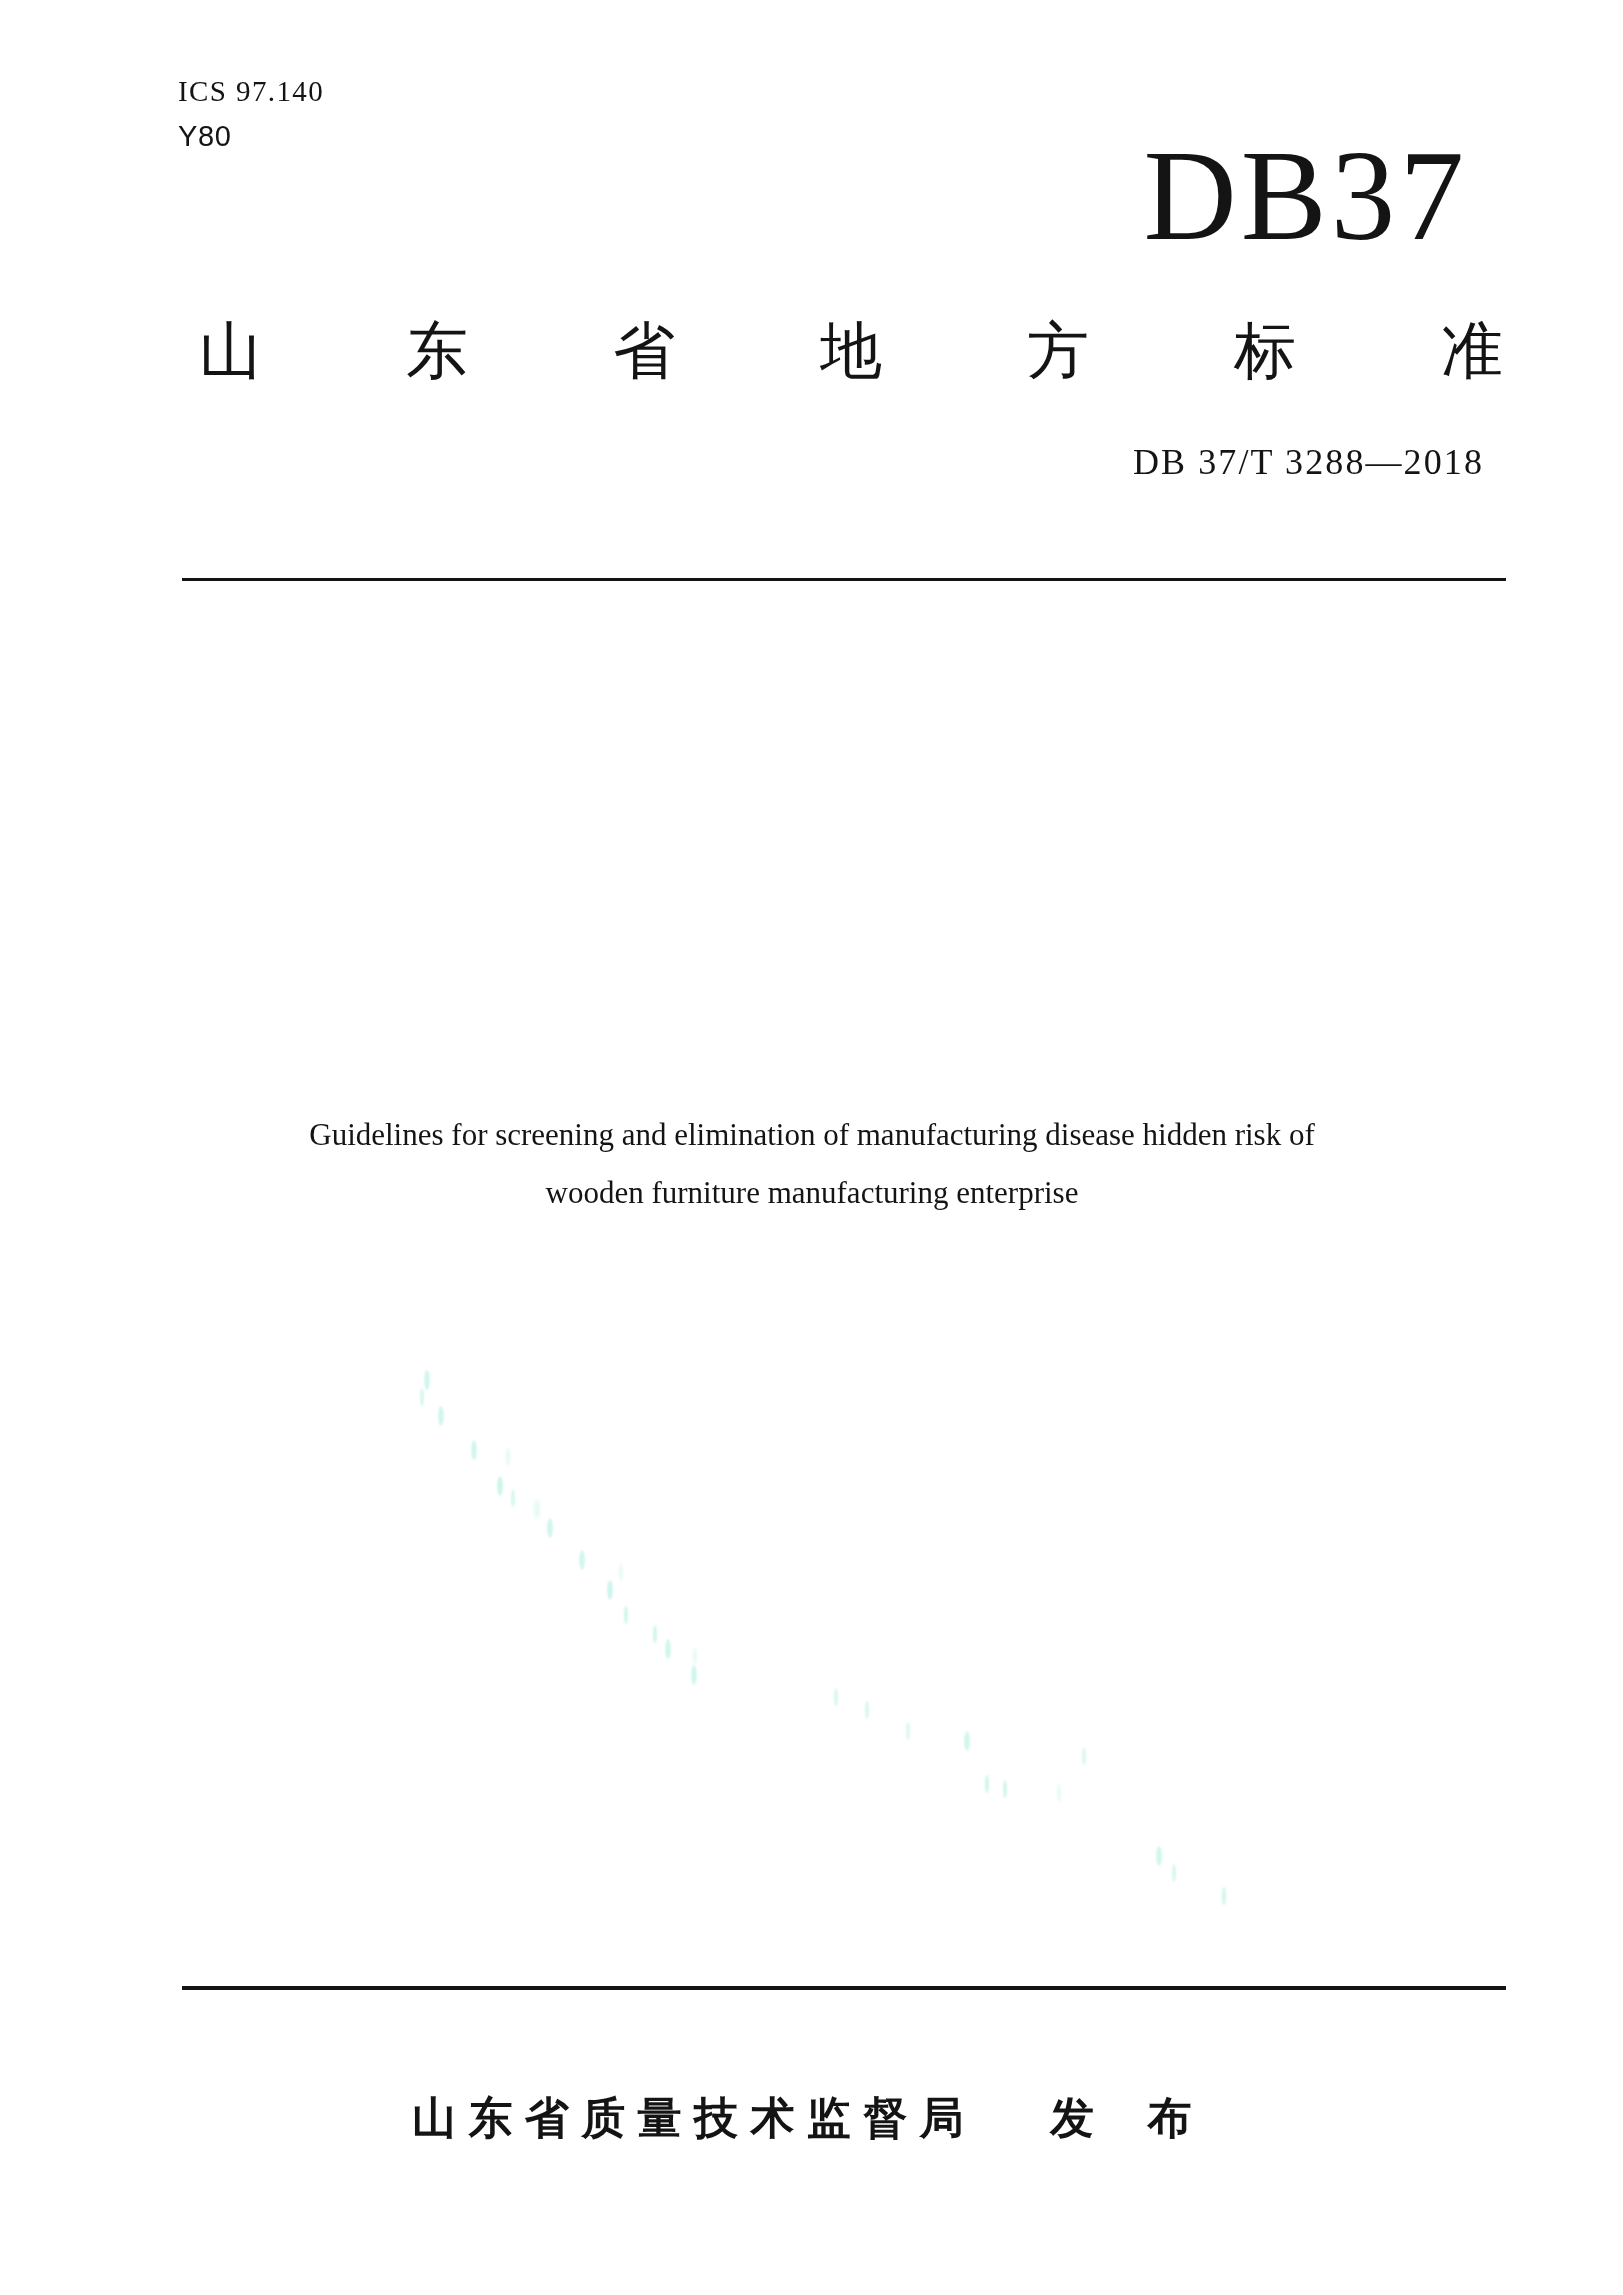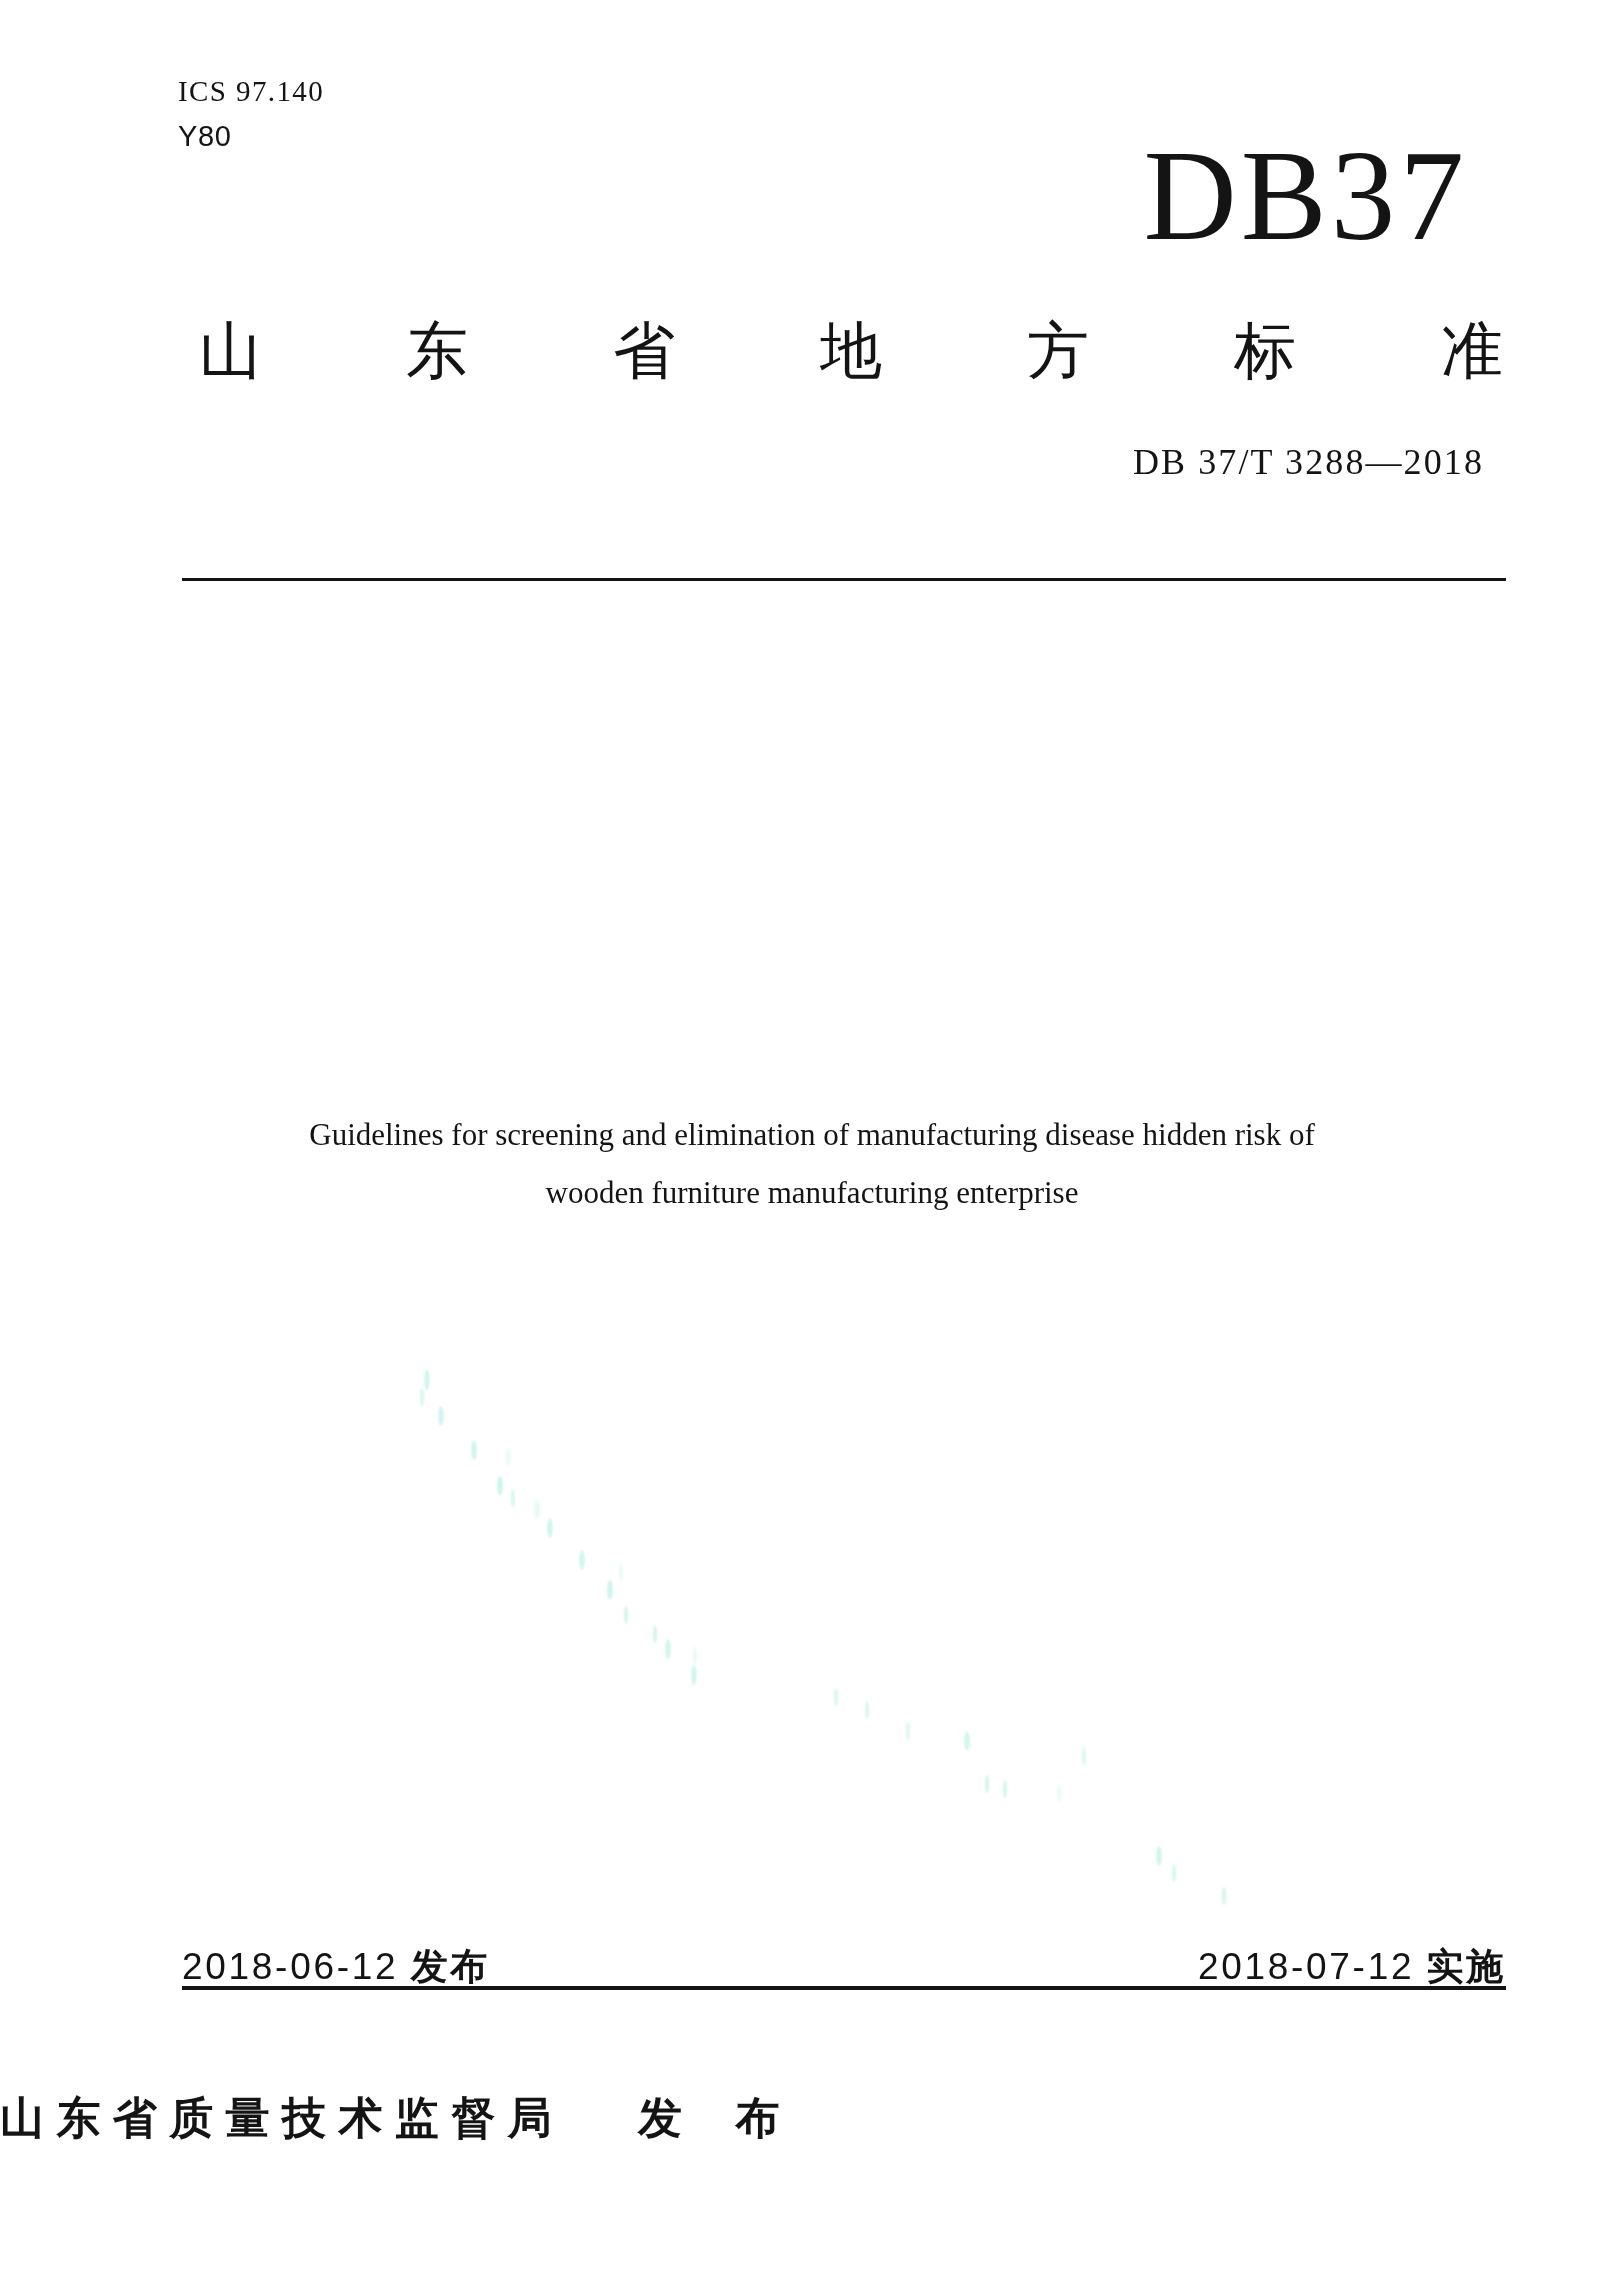--- a/index.html
+++ b/index.html
@@ -107,21 +107,21 @@
     position: absolute; left: 182px; top: 1942px; width: 1324px;
     display: flex; justify-content: space-between; align-items: baseline;
     font-size: 37px; white-space: nowrap;
   }
   .date-num { letter-spacing: 2.7px; }
   .date-label { font-weight: 700; margin-left: 12.4px; letter-spacing: 2.7px; }
 
   
   .issuer-row {
     position: absolute; left: 0; top: 2089px; width: 100%;
-    text-align: left; font-weight: 700;
+    text-align: center; font-weight: 700;
     font-size: 44px; letter-spacing: 12.4px; white-space: nowrap;
   }
   .publish-label { margin-left: 74px; letter-spacing: 20.6px; }
 </style>
 </head>
 <body>
 
 <div class="page">
 
   <div class="ics-block">
@@ -148,28 +148,20 @@
   <div class="rule rule-top"></div>
 
 
   <div class="title-en">
     <div>Guidelines for screening and elimination of manufacturing disease hidden risk of</div>
     <div>wooden furniture manufacturing enterprise</div>
   </div>
 
   <div class="scan-artifacts"></div>
 
-  <div class="dates-row">
-    <div>
-      <span class="date-num">2018-06-12</span><span class="date-label">发布</span>
-    </div>
-    <div>
-      <span class="date-num">2018-07-12</span><span class="date-label">实施</span>
-    </div>
-  </div>
 
   <div class="rule rule-bottom"></div>
 
   <div class="issuer-row">
     <span>山东省质量技术监督局</span><span class="publish-label">发 布</span>
   </div>
 
 </div>
 
 

